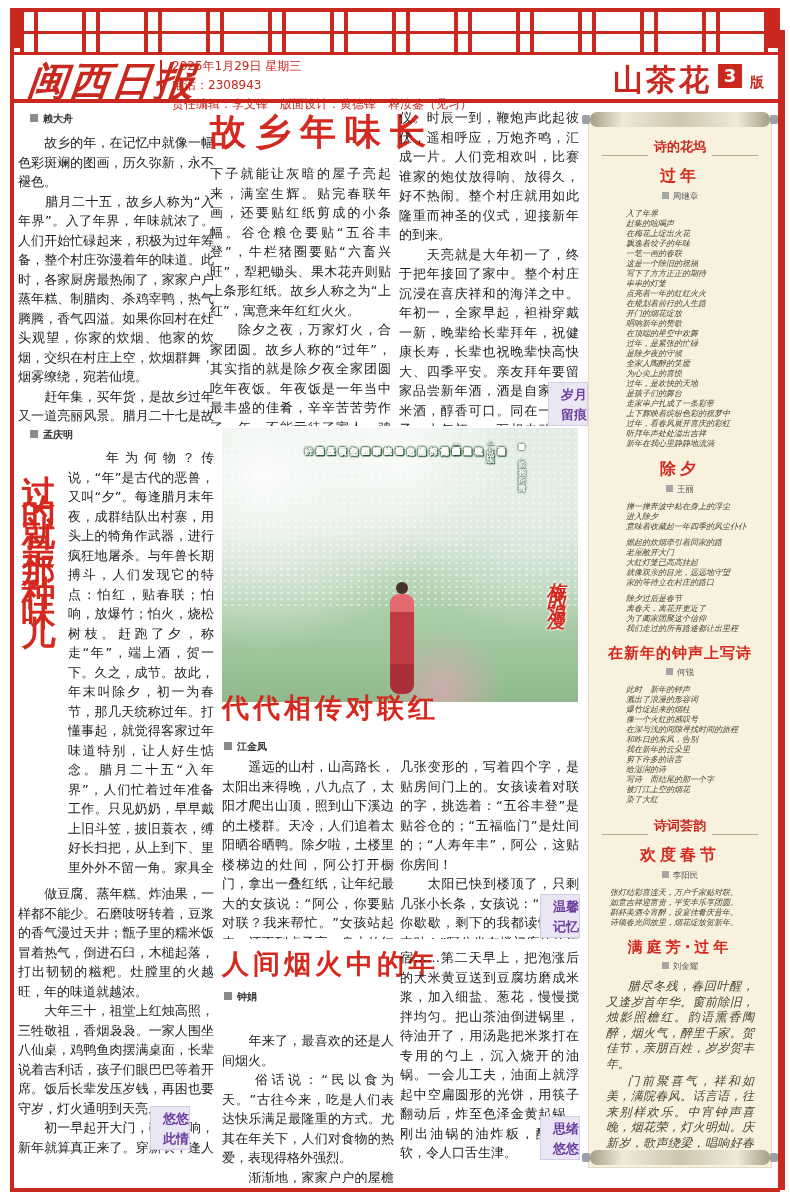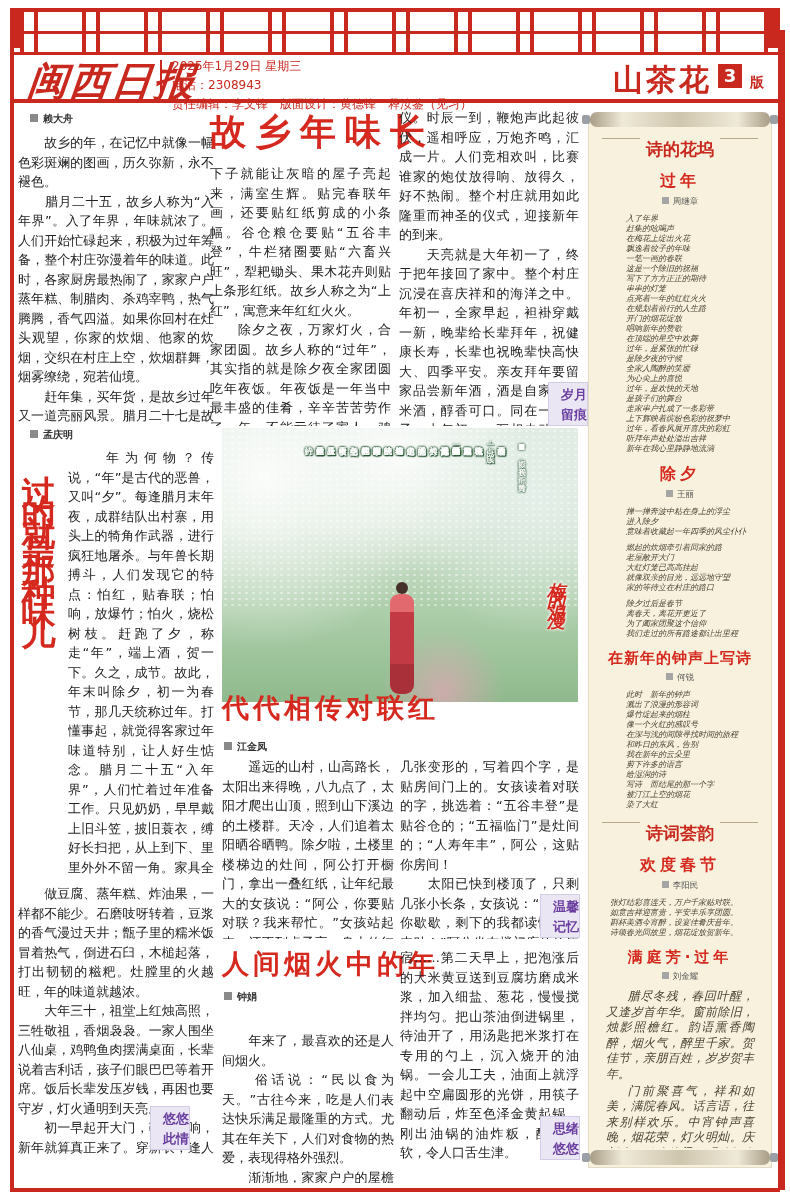--- a/index.html
+++ b/index.html
@@ -82,21 +82,21 @@
   .lab-sixu{left:540px;top:1116px;}
   .lab-youyou{left:150px;top:1106px;}
   
   .scroll-bg{position:absolute;left:588px;top:118px;width:184px;height:1050px;background:#f7f1dd;box-shadow:0 0 0 1px #e3dcc4 inset;}
   .roller{position:absolute;left:590px;width:180px;height:15px;border-radius:7px;
     background:linear-gradient(90deg,#a89c84,#efe9d8 18%,#cfc6ae 50%,#efe9d8 82%,#a89c84);}
   .roller::before,.roller::after{content:"";position:absolute;top:3px;width:8px;height:9px;background:#9aa0a6;border-radius:2px;}
   .roller::before{left:-8px}.roller::after{right:-8px}
   .roller.top{top:112px}.roller.bot{top:1150px}
   .scroll-content{position:absolute;left:596px;top:134px;width:168px;height:1014px;overflow:hidden;text-align:center;}
-  .kicker{display:flex;align-items:flex-start;gap:6px;color:#c8281e;font-weight:bold;font-size:17px;margin:4px 6px 2px;}
+  .kicker{display:flex;align-items:flex-end;gap:6px;color:#c8281e;font-weight:bold;font-size:13px;margin:4px 6px 2px;}
   .kicker::before,.kicker::after{content:"";flex:1;height:1px;background:#b9a98c;}
   .poem-title{color:#d5281e;font-size:16px;font-weight:900;letter-spacing:4px;margin:10px 0 4px;}
   .poem-byline{font-size:8.5px;color:#555;margin-bottom:6px;}
   .poem-byline .sq{display:inline-block;width:7px;height:7px;background:#a5a5a5;margin-right:4px;}
   .poem-lines{font-family:"DejaVu Serif","Liberation Serif",serif;font-style:italic;
     font-size:8px;line-height:1.25;color:#4a4336;text-align:left;padding-left:30px;}
   .poem-lines div:empty{height:6px;}
   .poem-para{font-family:"DejaVu Serif","Liberation Serif",serif;font-style:italic;
     font-size:12px;line-height:1.3;color:#4a4336;text-align:justify;padding:0 10px;}
   .poem-para div{text-indent:1.8em;margin-bottom:1px;}

